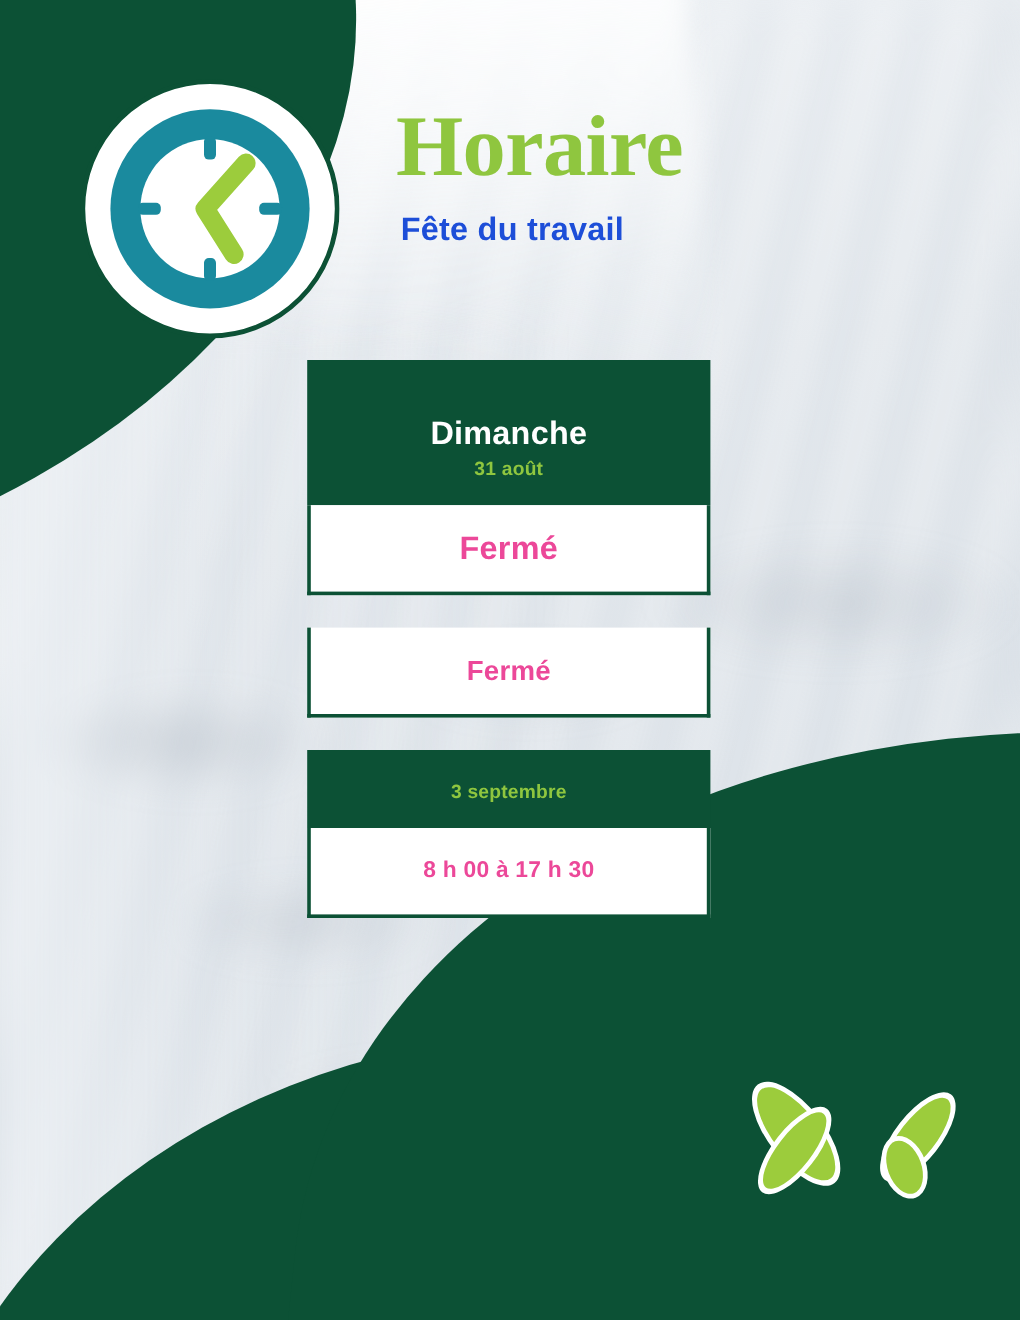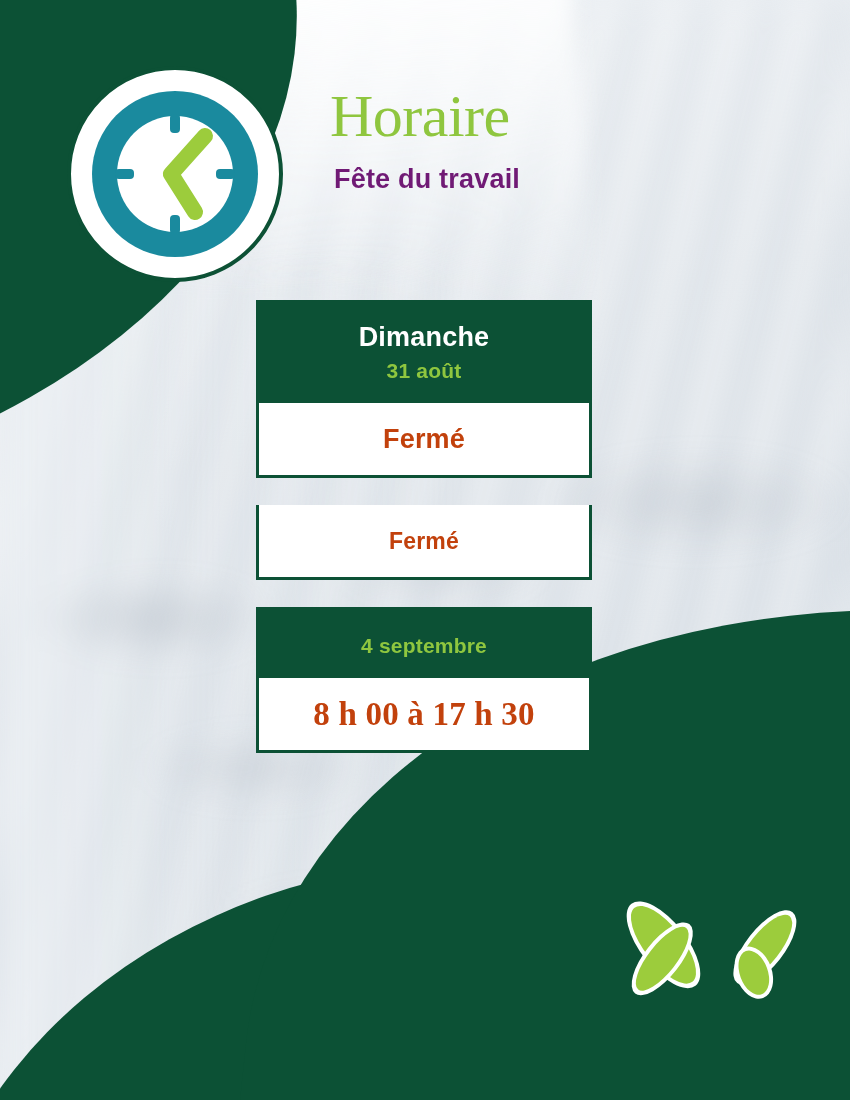--- a/index.html
+++ b/index.html
@@ -101,32 +101,32 @@
     left: 67px; top: 66px;
     width: 216px; height: 216px;
   }
   .title-block {
     position: absolute;
     left: 330px; top: 86px;
     width: 500px;
   }
   .poster-title {
     font-family: "Liberation Serif", serif;
-    font-weight: normal;
-    font-size: 60px;
+    font-weight: bold;
+    font-size: 72px;
     line-height: 1.0;
     color: #8fc63f;
     letter-spacing: -0.5px;
     margin: 0;
   }
   .poster-subtitle {
     font-family: "Liberation Sans", sans-serif;
     font-weight: bold;
     font-size: 27px;
-    color: #701a75;
+    color: #1d4ed8;
     margin: 18px 0 0 4px;
     letter-spacing: 0.2px;
   }
 
   
   .cards {
     position: absolute;
     left: 256px; top: 300px;
     width: 336px;
   }
@@ -137,44 +137,45 @@
     background: #0c5135;
     text-align: center;
     padding: 22px 8px 20px 8px;
   }
   .card-day {
     color: #ffffff;
     font-weight: bold;
     font-size: 27px;
     line-height: 1.18;
     letter-spacing: 0.2px;
+    margin-top: 24px;
   }
   .card-date {
     color: #8fc63f;
     font-weight: bold;
-    font-size: 21px;
+    font-size: 16px;
     line-height: 1.2;
     margin-top: 4px;
     letter-spacing: 0.2px;
   }
   .card-body {
     background: #ffffff;
     border: 3px solid #0c5135;
     border-top: none;
     text-align: left;
-    color: #c2410c;
+    color: #ec4899;
     font-weight: bold;
     display: flex;
     align-items: center;
     justify-content: center;
     height: 72px;
   }
   .card-hours { font-size: 27px; letter-spacing: 0.2px; }
   .card-hours.sm { font-size: 23px; }
-  .card-hours.md { font-size: 33px; font-family: Liberation Serif, serif; }
+  .card-hours.md { font-size: 19px; }
 
   
   .brand-logo {
     position: absolute;
     left: 619px; top: 856px;
     width: 190px; height: 190px;
   }
 </style>
 </head>
 <body>
@@ -223,21 +224,21 @@
     </div>
 
     <div class="card">
       <div class="card-body">
         <span class="card-hours sm">Fermé</span>
       </div>
     </div>
 
     <div class="card">
       <div class="card-head">
-        <div class="card-date">4 septembre</div>
+        <div class="card-date">3 septembre</div>
       </div>
       <div class="card-body">
         <span class="card-hours md">8 h 00 à 17 h 30</span>
       </div>
     </div>
 
   </div>
 
   <div class="brand-logo">
     <svg viewBox="0 0 190 190" width="190" height="190">

